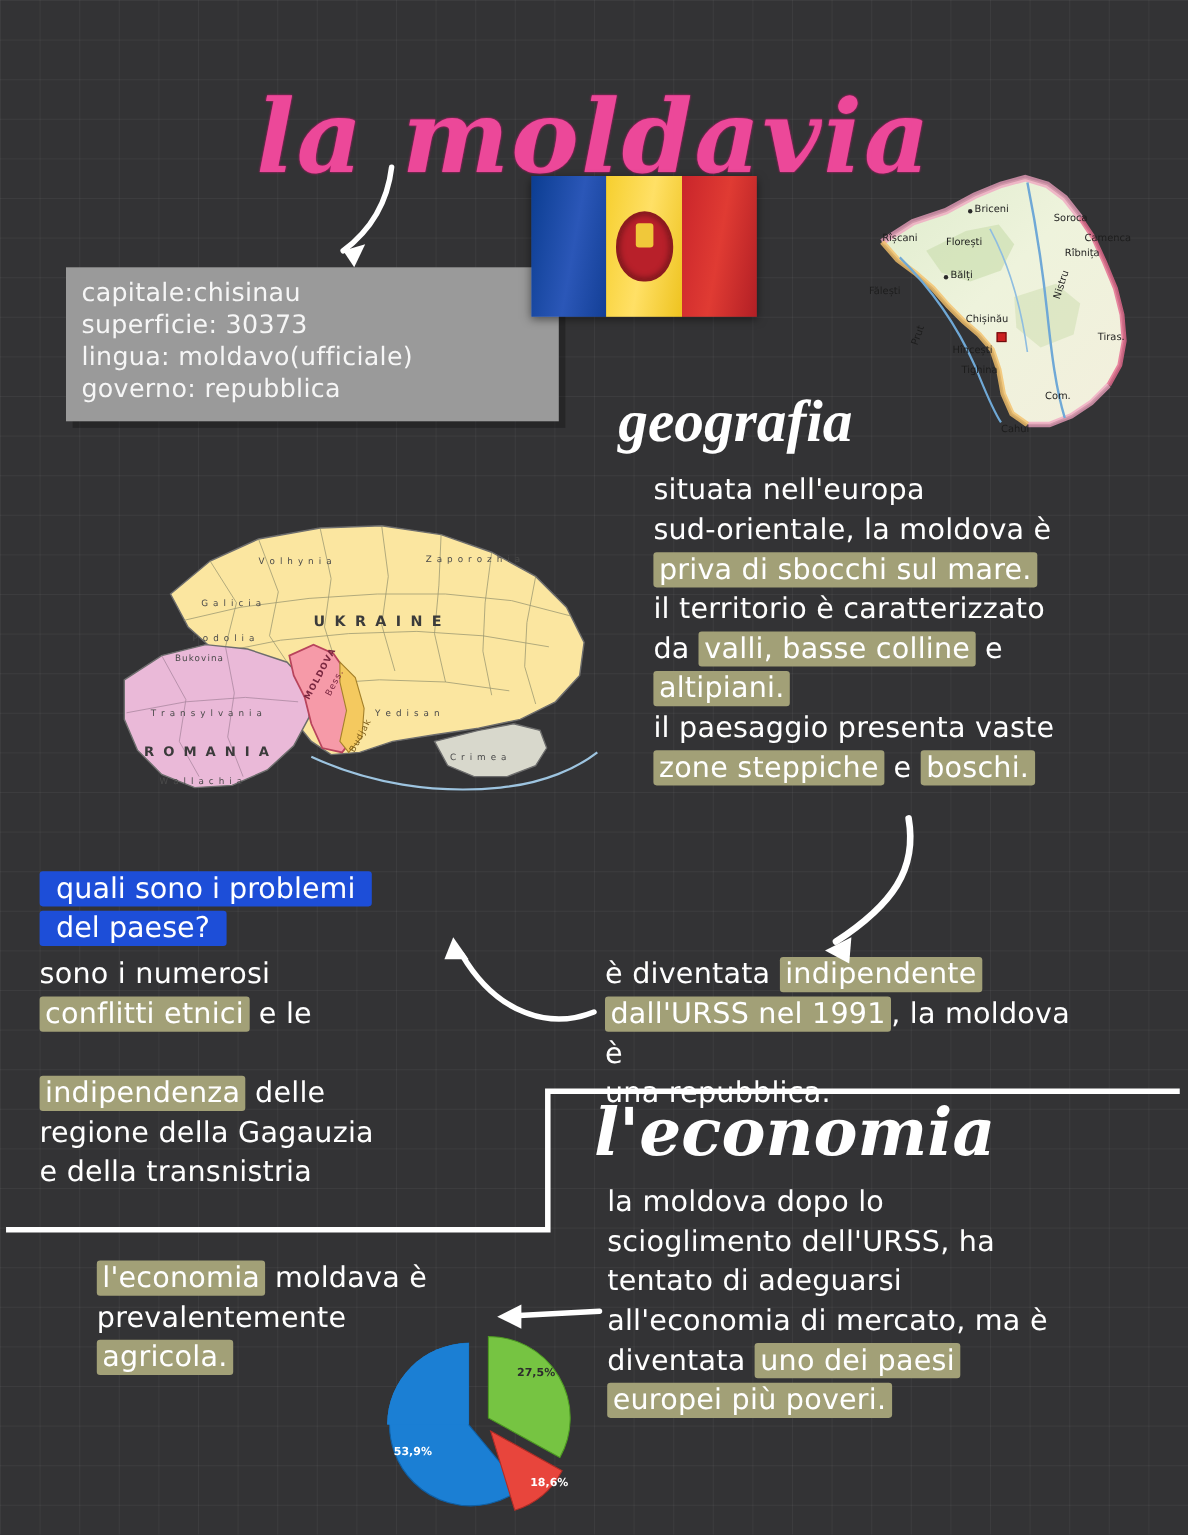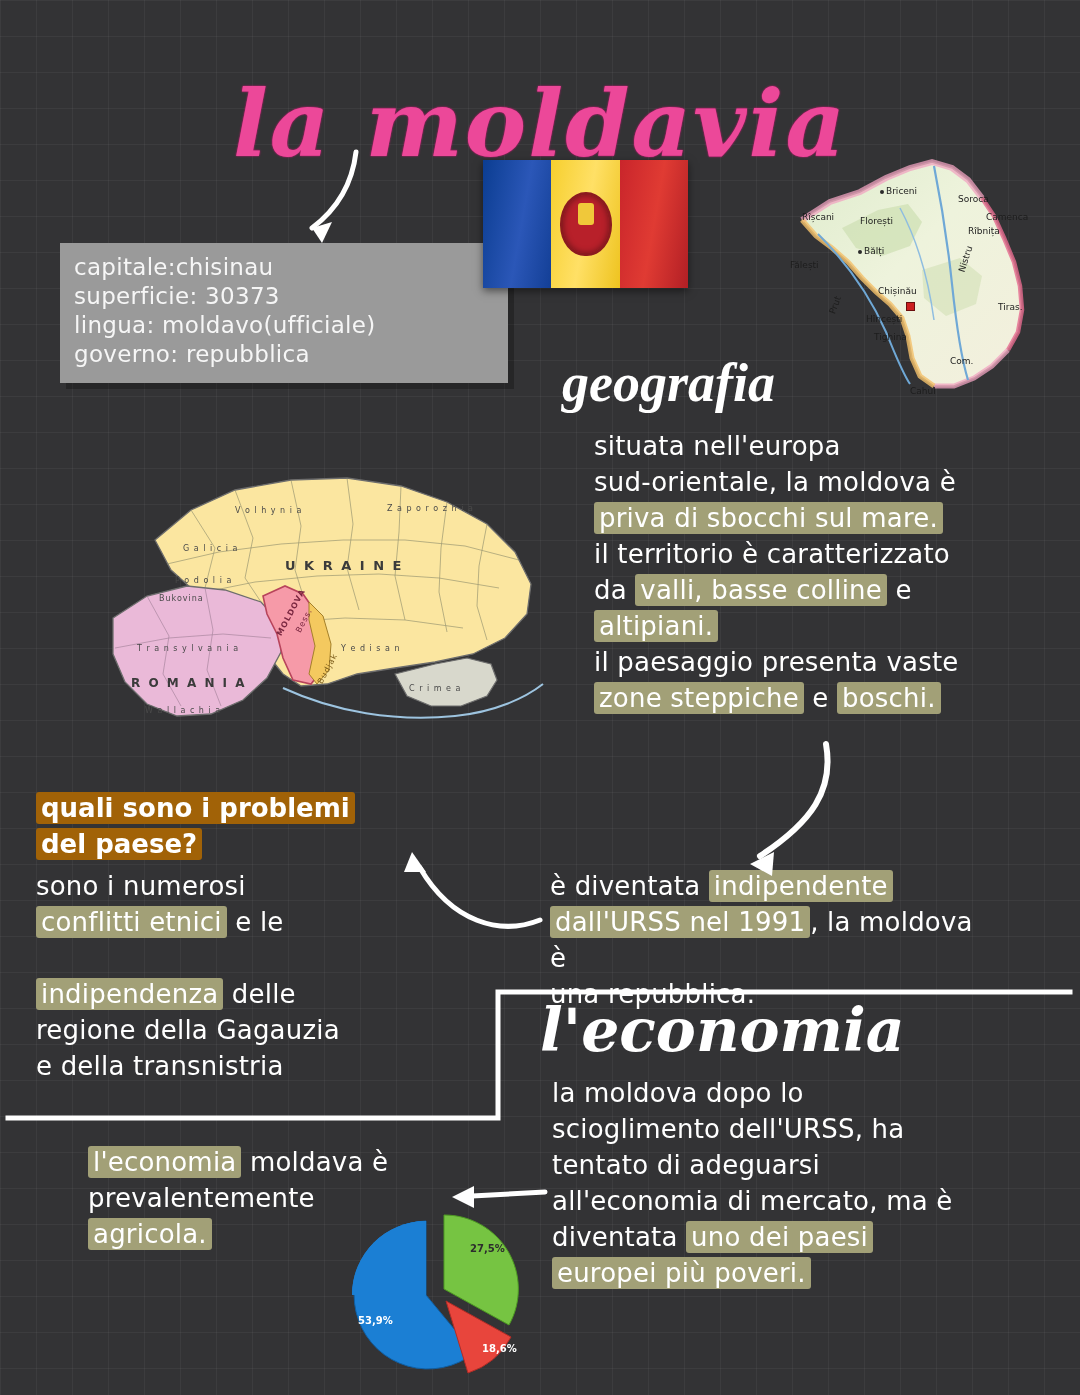--- a/index.html
+++ b/index.html
@@ -79,22 +79,22 @@
   }
   #geografia-title{left:562px;top:356px;font-size:54px;line-height:1;font-family:Liberation Serif, serif;}
   #economia-title{left:540px;top:1000px;font-size:60px;line-height:1;}
 
   
   .body{
     font-size:26px;line-height:36px;color:#ffffff;letter-spacing:.2px;
   }
   .hl{background:#a2a077;color:#ffffff;padding:1px 5px;border-radius:3px;
     box-decoration-break:clone;-webkit-box-decoration-break:clone;}
-  .hl-grey{background:#a16207;color:#ffffff;padding:1px 5px;border-radius:3px;
-    box-decoration-break:clone;font-weight:bold;-webkit-box-decoration-break:clone;}
+  .hl-grey{background:#1d4ed8;color:#ffffff;padding:1px 15px;border-radius:3px;
+    box-decoration-break:clone;-webkit-box-decoration-break:clone;}
 
   #geografia-text{left:594px;top:428px;width:470px;}
   #problemi-q{left:36px;top:790px;width:350px;font-size:26px;line-height:36px;}
   #problemi-a{left:36px;top:868px;width:380px;}
   #indip-text{left:550px;top:868px;width:430px;}
   #economia-text{left:552px;top:1075px;width:420px;}
   #agric-text{left:88px;top:1144px;width:360px;}
 
   
   svg.deco{position:absolute;left:0;top:0;width:1080px;height:1395px;

